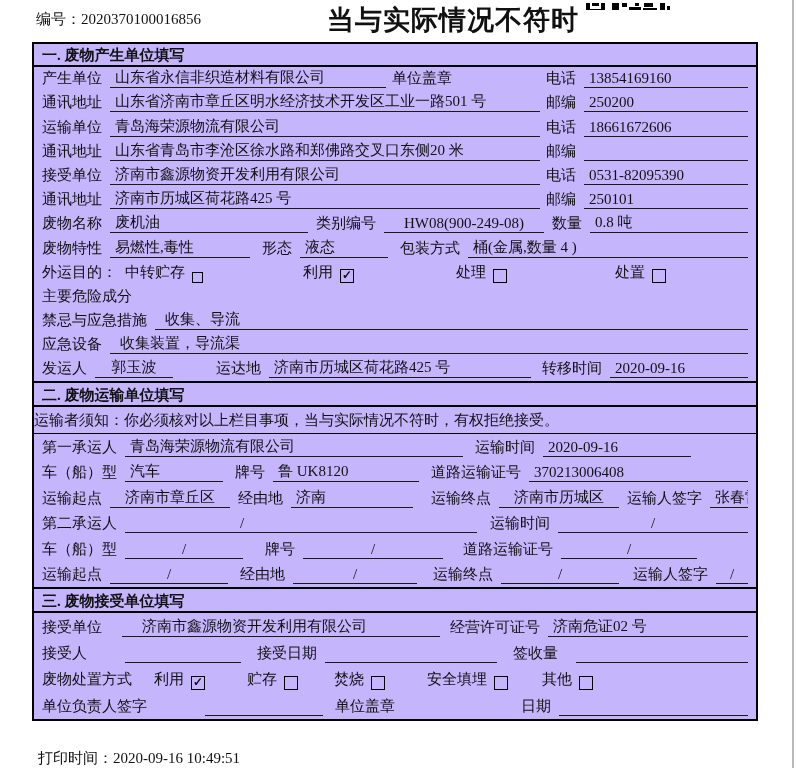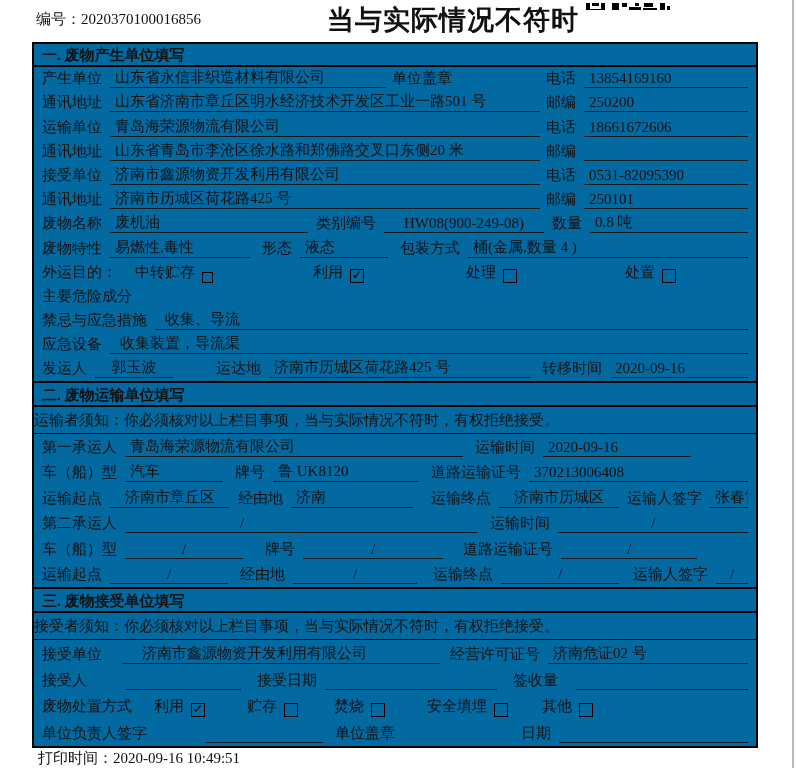--- a/index.html
+++ b/index.html
@@ -9,21 +9,21 @@
     font-size:15px;overflow:hidden;
   }
   .page-edge{position:absolute;top:0;right:2px;width:0;height:768px;border-left:2px solid #b9b9b9;}
   
   .doc-no{position:absolute;left:36px;top:10px;white-space:nowrap;}
   .doc-title{position:absolute;left:453px;top:2px;transform:translateX(-50%);
     font-size:27px;font-weight:bold;letter-spacing:1px;white-space:nowrap;}
   .qr{position:absolute;left:586px;top:0;width:84px;height:10px;overflow:hidden;}
   
   .form{position:absolute;left:32px;top:42px;width:726px;box-sizing:border-box;
-    border:2px solid #000;background:#0369a1;}
+    border:2px solid #000;background:#c4b5fd;}
   .sec-title{height:19px;line-height:19px;padding:2px 8px 0 8px;font-weight:bold;
     border-bottom:2px solid #000;font-size:15px;}
   .sec-title.mid{border-top:2px solid #000;height:20px;line-height:21px;}
   .note{height:26px;border-bottom:1px solid #000;display:flex;align-items:center;
     padding:0 0;white-space:nowrap;}
   .r{display:flex;align-items:flex-end;box-sizing:border-box;padding:0 8px 3px 8px;white-space:nowrap;}
   .r1{height:24.2px;}
   .r2{height:25.5px;}
   .r3{height:26.3px;}
   .lb{margin-right:8px;}
@@ -125,21 +125,21 @@
     <span class="lb">废物特性</span>
     <span class="v" style="width:140px">易燃性,毒性</span>
     <span class="lb" style="margin-left:12px">形态</span>
     <span class="v" style="width:88px">液态</span>
     <span class="lb" style="margin-left:12px">包装方式</span>
     <span class="v vfill">桶(金属,数量  4 )</span>
   </div>
 
   <div class="r r1">
     <span class="lb">外运目的：</span>
-    <span class="opt" style="margin-left:10px">
+    <span class="opt" style="">
       <span>中转贮存</span>
       <span class="cb sm"></span>
     </span>
     <span class="opt" style="margin-left:100px">
       <span>利用</span>
       <span class="cb">✓</span>
     </span>
     <span class="opt" style="margin-left:102px">
       <span>处理</span>
       <span class="cb"></span>
@@ -224,21 +224,20 @@
     <span class="v vc" style="width:118px">/</span>
     <span class="lb" style="margin-left:12px">经由地</span>
     <span class="v vc" style="width:124px">/</span>
     <span class="lb" style="margin-left:16px">运输终点</span>
     <span class="v vc" style="width:118px">/</span>
     <span class="lb" style="margin-left:14px">运输人签字</span>
     <span class="v vc vfill">/</span>
   </div>
 
   <div class="sec-title mid">三. 废物接受单位填写</div>
-  <div class="note">接受者须知：你必须核对以上栏目事项，当与实际情况不符时，有权拒绝接受。</div>
 
   <div class="r r3">
     <span class="lb">接受单位</span>
     <span class="v" style="width:318px;margin-left:12px;padding-left:20px">济南市鑫源物资开发利用有限公司</span>
     <span class="lb" style="margin-left:10px">经营许可证号</span>
     <span class="v vfill">济南危证02 号</span>
   </div>
 
   <div class="r r3">
     <span class="lb">接受人</span>

